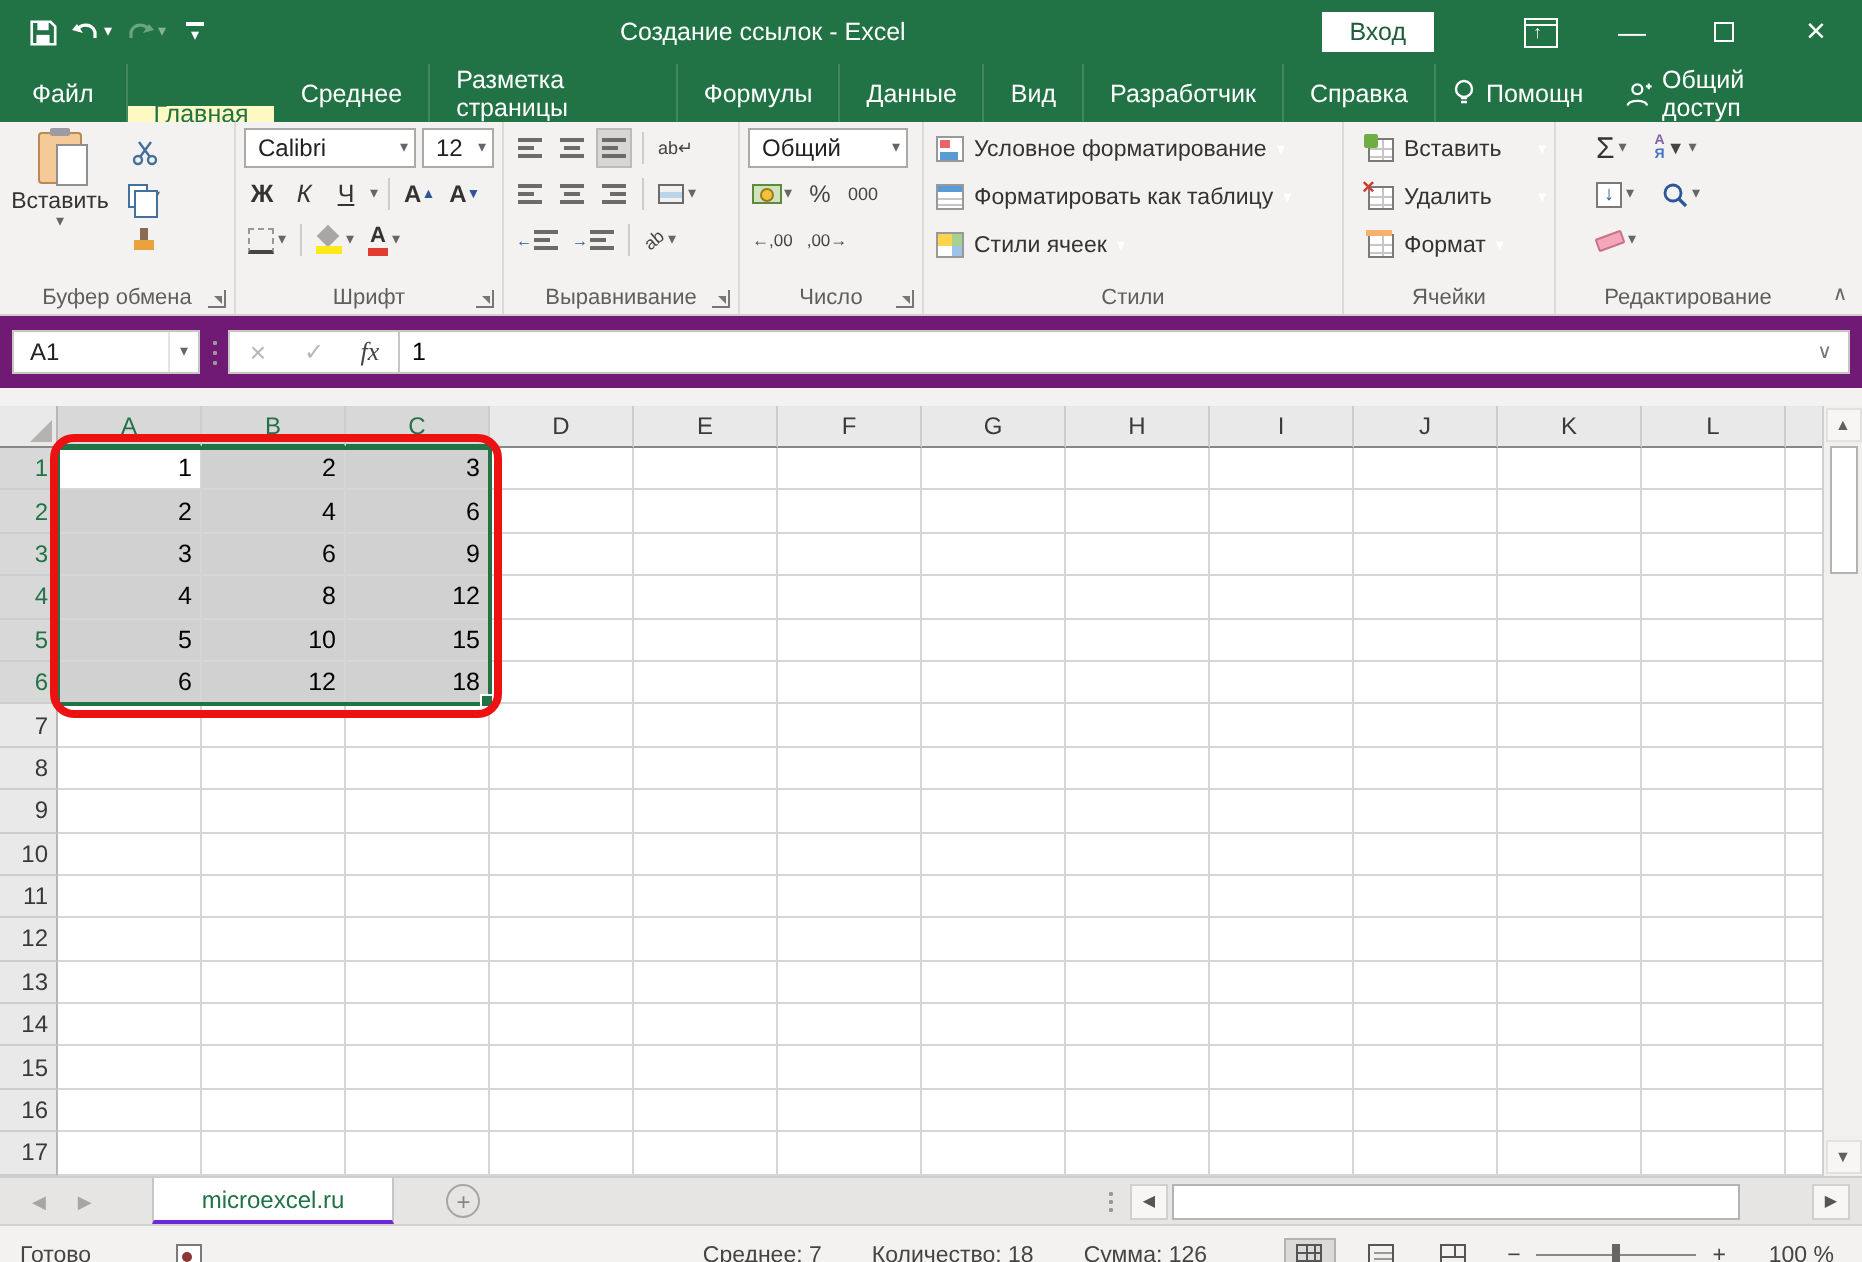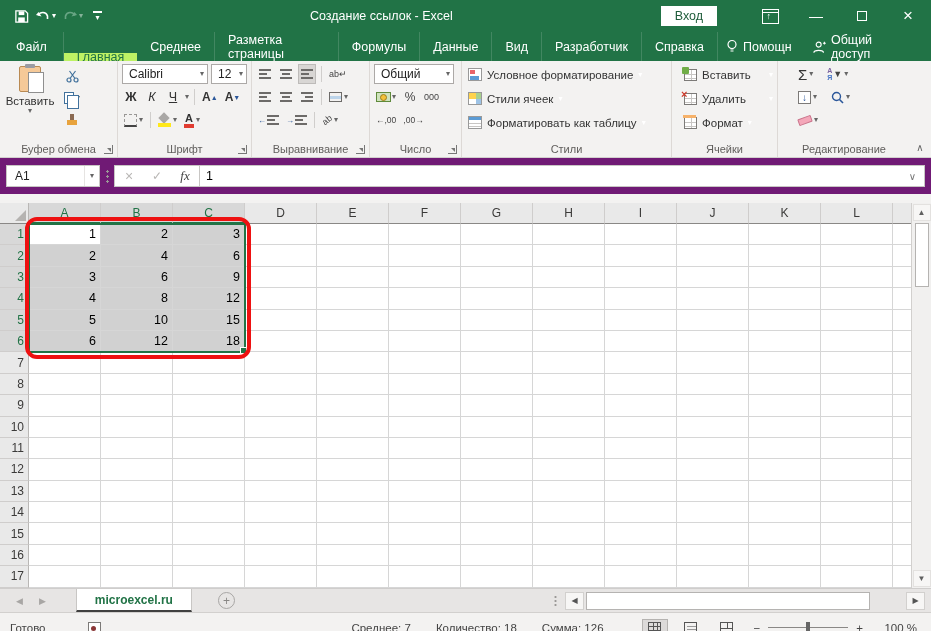--- a/index.html
+++ b/index.html
@@ -20,21 +20,21 @@
   .ribbon-disp { width:17px; height:15px; border:1px solid #fff; position:relative; margin-right:6px; }
   .ribbon-disp::before { content:""; position:absolute; left:0; top:2px; right:0; height:1px; background:#fff; }
   .ribbon-disp::after { content:"↑"; position:absolute; left:4px; top:1px; font-size:9px; color:#fff; }
   .winbtn { width:46px; height:32px; display:flex; align-items:center; justify-content:center; font-size:14px; color:#fff; cursor:pointer; }
   .winbtn .maxbox { width:10px; height:10px; border:1px solid #fff; display:block; }
 
   
   .tabrow { height:29px; background:#217346; display:flex; align-items:stretch; color:#fff; flex:none; }
   .rtab { display:flex; align-items:center; padding:0 13px; font-size:12.5px; cursor:pointer; border-right:1px solid rgba(255,255,255,.15); }
   .rtab.file { padding:0 16px; }
-  .rtab.active { background:#bef264; color:#217346; border-right:none;margin-top:21px; }
+  .rtab.active { background:#fef9c3; color:#217346; border-right:none;margin-top:21px; }
   .tabrow-right { margin-left:auto; display:flex; align-items:center; gap:4px; padding-right:12px; }
   .tabrow-right .item { display:flex; align-items:center; gap:5px; padding:0 8px; font-size:12.5px; cursor:pointer; }
 
   
   .ribbon { height:97px; background:#f3f2f1; border-bottom:1px solid #d2d0ce; display:flex; flex:none; }
   .rgroup { position:relative; border-right:1px solid #ddd9d6; padding:3px 4px 18px 4px; display:flex; }
   .glabel { position:absolute; bottom:2px; left:0; right:0; text-align:center; font-size:11px; color:#605e5c; }
   .launcher { position:absolute; bottom:3px; right:4px; width:9px; height:9px; border-bottom:1px solid #777; border-right:1px solid #777; cursor:pointer; }
   .launcher::after { content:""; position:absolute; right:1px; bottom:1px; border-top:4px solid #777; border-left:4px solid transparent; }
   .rcol { display:flex; flex-direction:column; justify-content:flex-start; gap:3px; }
@@ -149,21 +149,21 @@
   .fill-handle { position:absolute; left:240px; top:144px; width:7px; height:7px; background:#217346; border:1px solid #fff; pointer-events:none; }
   .red-annot { position:absolute; left:25px; top:14px; width:226px; height:142px; border:4px solid #ee1111; border-radius:12px; pointer-events:none; }
   .vscroll { width:20px; background:#f1f0ef; border-left:1px solid #d2d0ce; display:flex; flex-direction:column; align-items:center; position:relative; }
   .scr-btn { width:18px; height:17px; display:flex; align-items:center; justify-content:center; font-size:8px; color:#606060; background:#f7f6f5; border:1px solid #e3e1df; cursor:pointer; }
   .vthumb { width:14px; height:64px; background:#fff; border:1px solid #b5b3b1; margin-top:2px; cursor:grab; }
   .vscroll .bottom { position:absolute; bottom:1px; }
 
   
   .sheetrow { height:24px; background:#e7e5e4; border-top:1px solid #cfcdcc; display:flex; align-items:stretch; flex:none; }
   .nav-arrows { display:flex; align-items:center; gap:16px; padding:0 14px 0 16px; color:#a8a6a4; font-size:9px; }
-  .sheet-tab { background:#fff; border-left:1px solid #c8c6c4; border-right:1px solid #c8c6c4; border-bottom:2px solid #404040; display:flex; align-items:center; padding:0 18px; font-size:12px; font-weight:bold; color:#217346; cursor:pointer; margin-left:16px; }
+  .sheet-tab { background:#fff; border-left:1px solid #c8c6c4; border-right:1px solid #c8c6c4; border-bottom:2px solid #6d28d9; display:flex; align-items:center; padding:0 24px; font-size:12px; font-weight:normal; color:#217346; cursor:pointer; margin-left:16px; }
   .add-sheet { width:17px; height:17px; border:1px solid #a8a6a4; border-radius:50%; color:#888684; display:flex; align-items:center; justify-content:center; font-size:12px; margin:auto 0 auto 26px; cursor:pointer; }
   .sheetrow .spacer { flex:1; }
   .hsplit { display:flex; align-items:center; padding:0 8px; }
   .hsplit .dots { width:3px; height:12px; background-image:radial-gradient(circle,#9a9896 1px,transparent 1.2px); background-size:3px 4px; }
   .hscr-btn { width:19px; height:18px; align-self:center; display:flex; align-items:center; justify-content:center; font-size:8px; color:#555; background:#f7f6f5; border:1px solid #d2d0ce; cursor:pointer; }
   .htrack { width:318px; align-self:center; height:18px; display:flex; margin:0 2px; }
   .hthumb { width:284px; height:18px; background:#fff; border:1px solid #b5b3b1; cursor:grab; }
   .sheetrow .rpad { width:6px; }
 
   
@@ -423,27 +423,27 @@
     </div>
 
     <div class="rgroup g-styles">
       <div class="rcol" style="width:100%;">
         <div class="stylerow">
           <span class="cf-icon"></span>
           <span class="txt">Условное форматирование</span>
           <span class="caret">▾</span>
         </div>
         <div class="stylerow">
+          <span class="fat-icon"></span>
+          <span class="txt">Форматировать как таблицу</span>
+          <span class="caret">▾</span>
+        </div>
+        <div class="stylerow">
           <span class="cs-icon"></span>
           <span class="txt">Стили ячеек</span>
-          <span class="caret">▾</span>
-        </div>
-        <div class="stylerow">
-          <span class="fat-icon"></span>
-          <span class="txt">Форматировать как таблицу</span>
           <span class="caret">▾</span>
         </div>
       </div>
       <div class="glabel">Стили</div>
     </div>
 
     <div class="rgroup g-cells">
       <div class="rcol" style="width:100%; padding-left:6px;">
         <div class="stylerow">
           <span class="grid-ic ins"></span>

